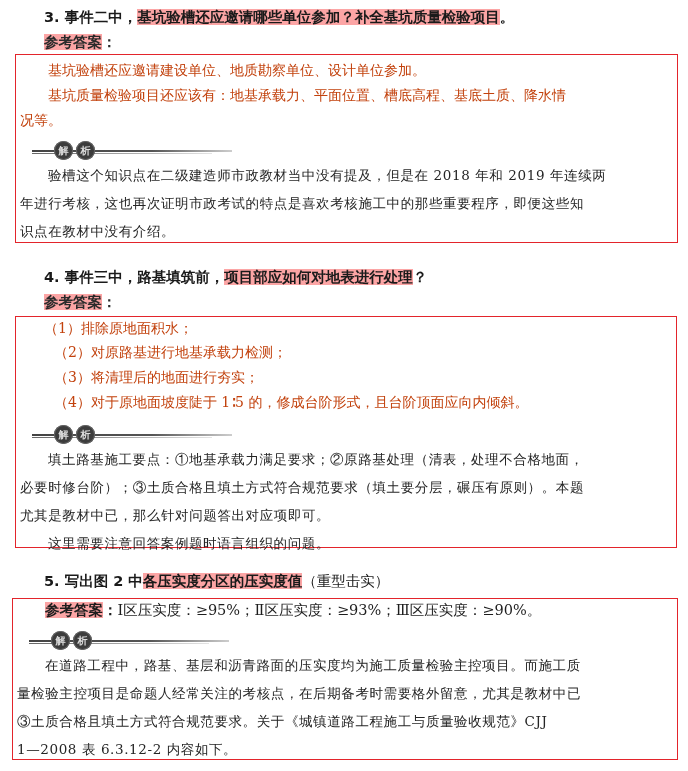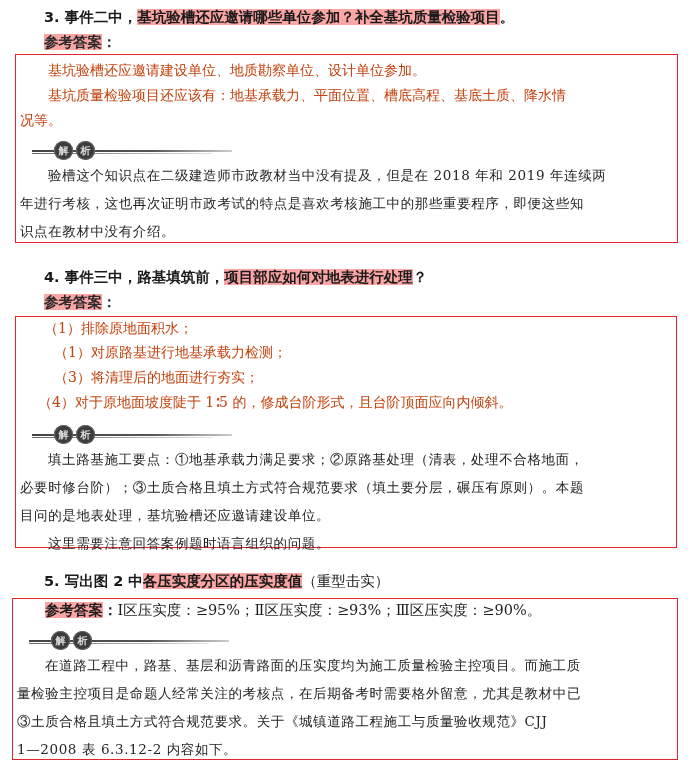--- a/index.html
+++ b/index.html
@@ -83,35 +83,35 @@
 <div class="q" style="top:268px;">
   <span>4.</span>
   <span>事件三中，路基填筑前，</span><span class="hl">项目部应如何对地表进行处理</span><span>？</span>
 </div>
 <div class="ans-label" style="left:44px; top:293px;">
   <span class="hl">参考答案</span><span>：</span>
 </div>
 
 <div class="box" style="left:15px; top:316px; width:662px; height:232px;">
   <div class="line" style="top:0px; left:28px;">（1）排除原地面积水；</div>
-  <div class="line" style="top:24px; left:38px;">（1）对原路基进行地基承载力检测；</div>
+  <div class="line" style="top:24px; left:38px;">（2）对原路基进行地基承载力检测；</div>
   <div class="line" style="top:49px; left:38px;">（3）将清理后的地面进行夯实；</div>
-  <div class="line" style="top:74px; left:22px;">（4）对于原地面坡度陡于 1∶5 的，修成台阶形式，且台阶顶面应向内倾斜。</div>
+  <div class="line" style="top:74px; left:38px;">（4）对于原地面坡度陡于 1∶5 的，修成台阶形式，且台阶顶面应向内倾斜。</div>
 
   <div class="jx" style="top:108px;">
     <div class="rule"></div>
     <div class="rule2"></div>
     <div class="disc" style="left:22px;">解</div>
     <div class="disc" style="left:44px;">析</div>
   </div>
 
   <div class="para" style="top:128px;">
     <div>填土路基施工要点：①地基承载力满足要求；②原路基处理（清表，处理不合格地面，</div>
     <div style="text-indent:0">必要时修台阶）；③土质合格且填土方式符合规范要求（填土要分层，碾压有原则）。本题</div>
-    <div style="text-indent:0">目问的是地表处理，基坑验槽还应邀请建设单位。</div>
+    <div style="text-indent:0">尤其是教材中已，那么针对问题答出对应项即可。</div>
     <div>这里需要注意回答案例题时语言组织的问题。</div>
   </div>
 </div>
 
 <div class="q" style="top:572px;">
   <span>5.</span>
   <span>写出图 2 中</span><span class="hl">各压实度分区的压实度值</span><span style="font-weight:normal">（重型击实）</span>
 </div>
 
 <div class="box" style="left:12px; top:598px; width:666px; height:162px;">

